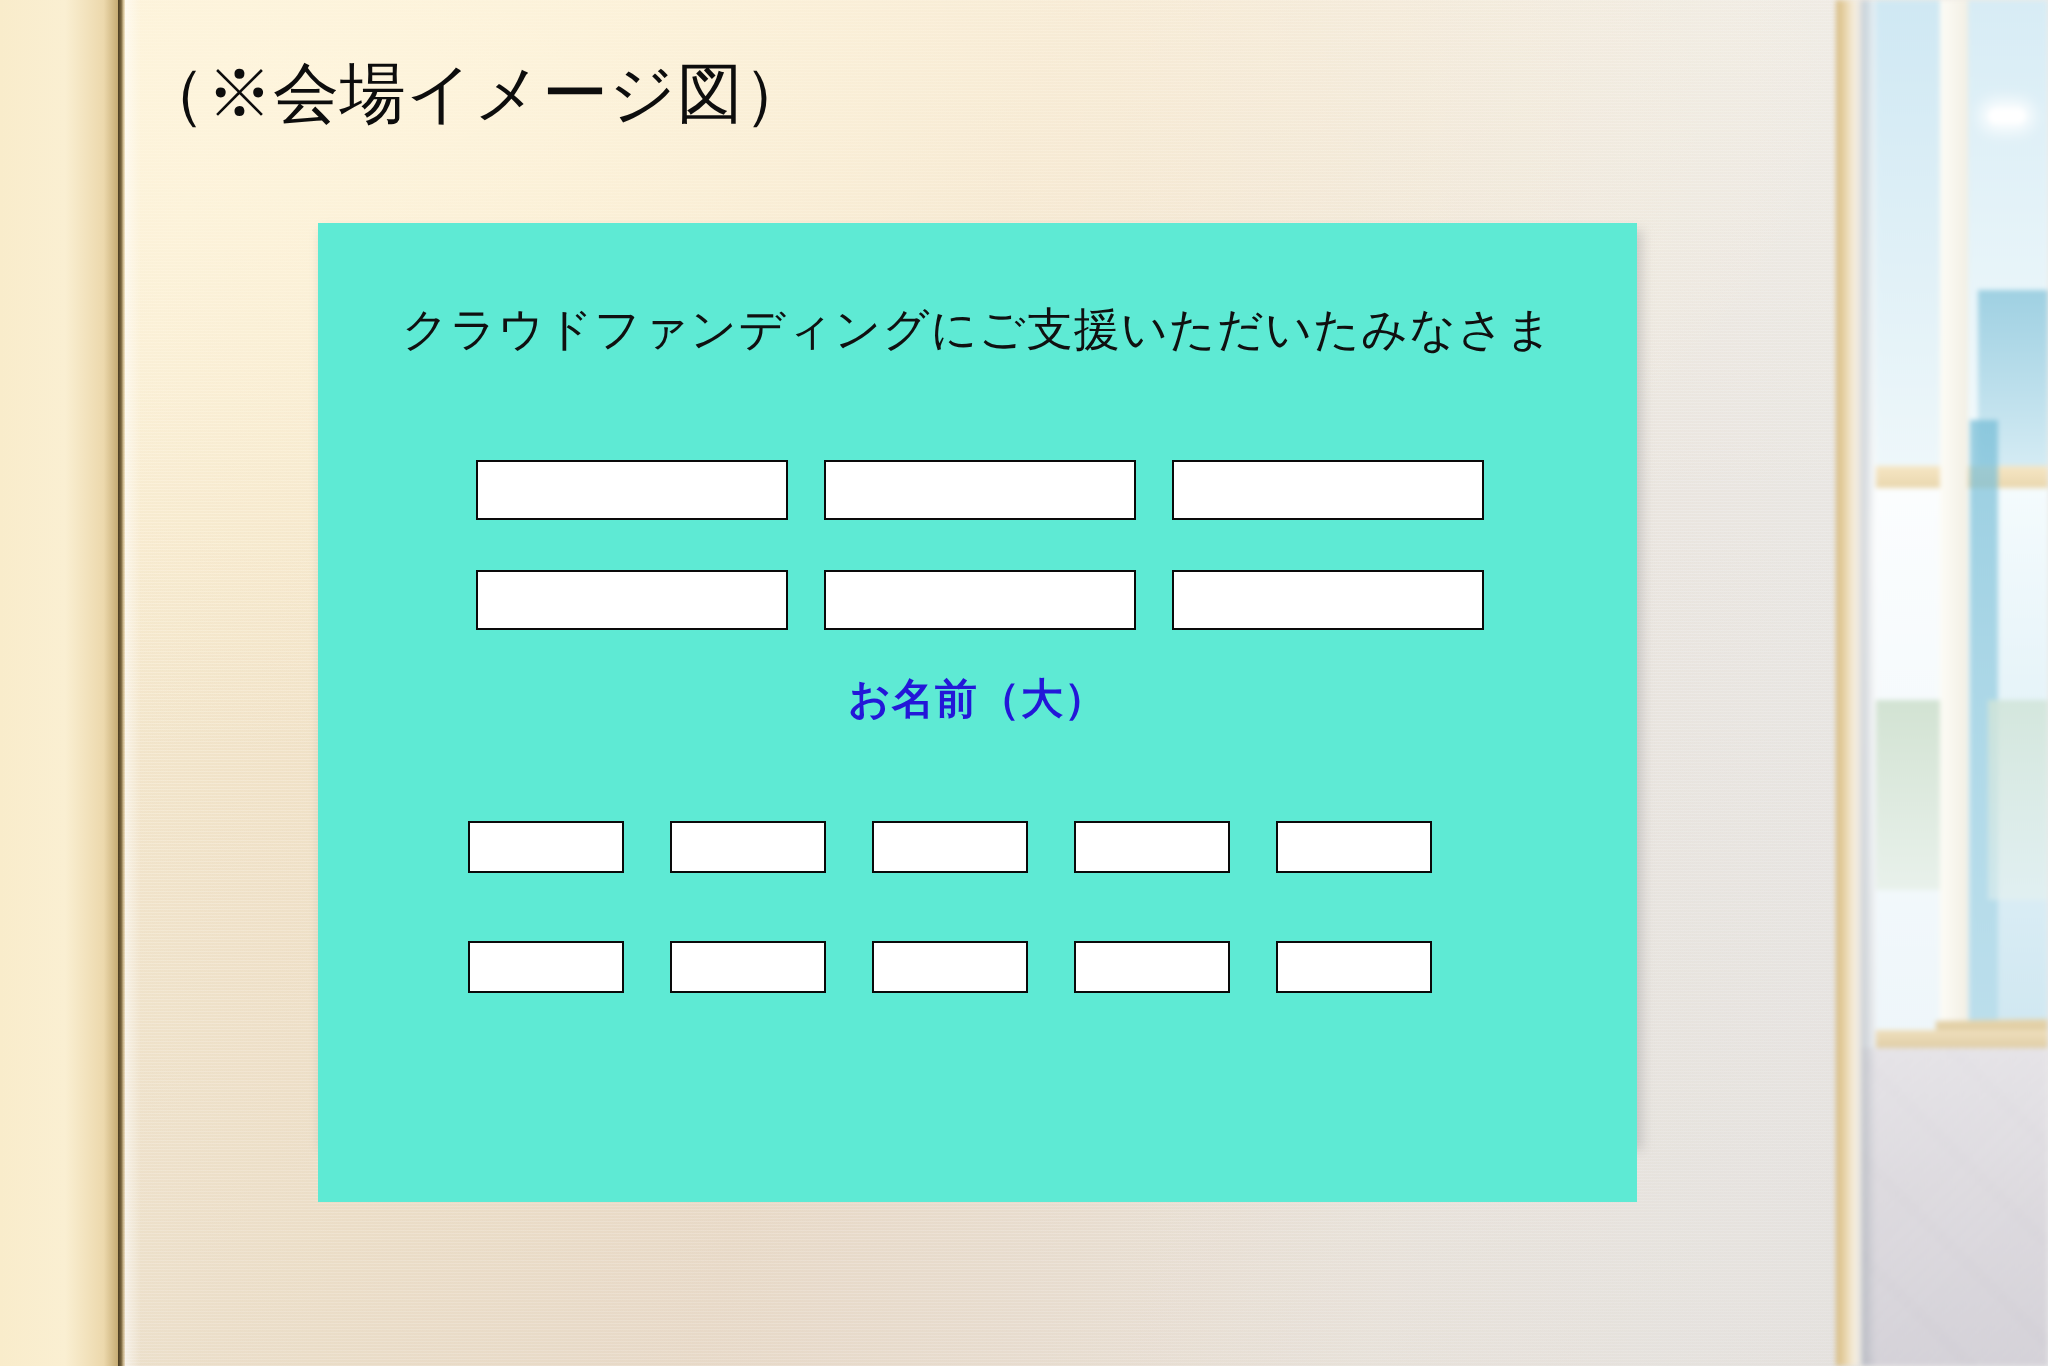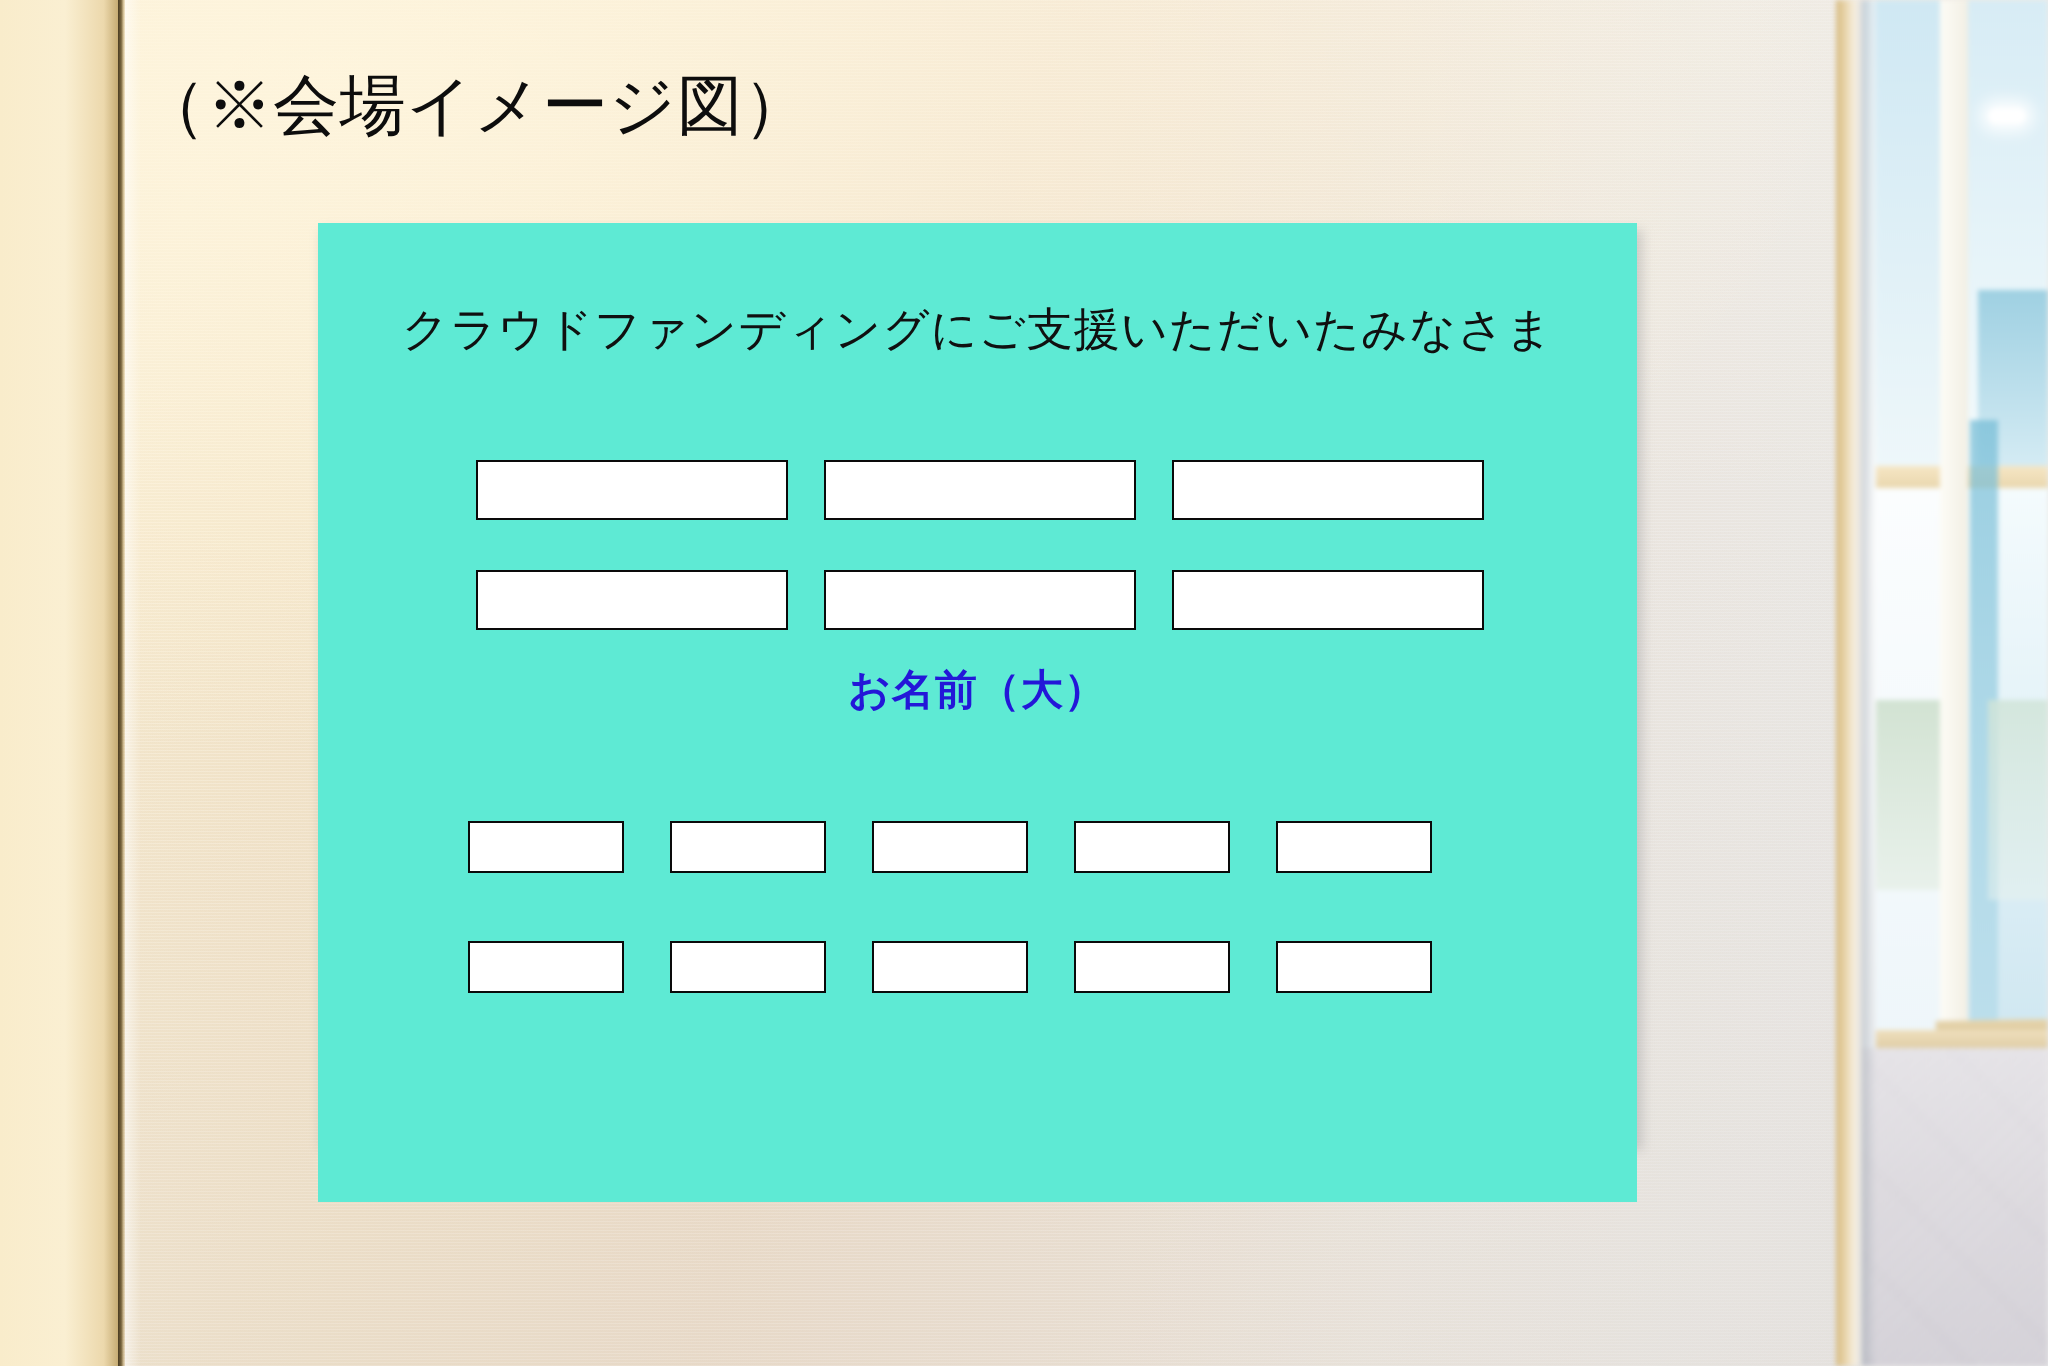--- a/index.html
+++ b/index.html
@@ -114,24 +114,23 @@
   #floor-speckle { position:absolute; left:26px; top:1048px; width:186px; height:320px;
     background-image:
       repeating-linear-gradient(45deg, rgba(255,255,255,.35) 0 2px, rgba(0,0,0,0) 2px 5px),
       repeating-linear-gradient(-45deg, rgba(170,165,175,.25) 0 2px, rgba(0,0,0,0) 2px 6px);
     opacity:.7; }
   #floor-strip { position:absolute; left:100px; top:1020px; width:112px; height:40px; background:linear-gradient(to bottom,#e6d4ab,#cdb98f); transform:rotate(-1deg); }
 
   
   #slide-title {
     position:absolute; left:140px; top:58px;
-    font-family:Liberation Mono, monospace;
+    font-family:Liberation Serif, serif;
     font-size:66px; line-height:1.1; color:#0d0d0d; white-space:nowrap;
     letter-spacing:.5px;
-    margin-top:17px;
   }
 
   
   #poster-shadow {
     position:absolute; left:322px; top:230px; width:1320px; height:920px;
     background:rgba(120,122,128,.30); filter:blur(6px);
   }
   #poster {
     position:absolute; left:318px; top:223px; width:1319px; height:979px;
     background:#5eead4;
@@ -144,21 +143,21 @@
     font-family:"Liberation Sans","DejaVu Sans",sans-serif;
     font-size:46px; color:#101010; letter-spacing:1px;
   }
 
   .section-label {
     position:absolute; left:0; right:0;
     text-align:center;
     font-family:"Liberation Sans","DejaVu Sans",sans-serif;
     font-weight:bold; font-size:42px; color:#2317d8; letter-spacing:1px;
   }
-  #label-large { top:439px; }
+  #label-large { top:448px; }
   #label-small { top:790px; }
 
   .box-row { position:absolute; display:flex; }
   .name-box { background:#ffffff; border:2px solid #0a0a0a; }
 
   
   #row-large-1 { left:158px; top:237px; width:1010px; gap:36px; }
   #row-large-2 { left:158px; top:347px; width:1010px; gap:36px; }
   .box-large { width:312px; height:60px; }
 

